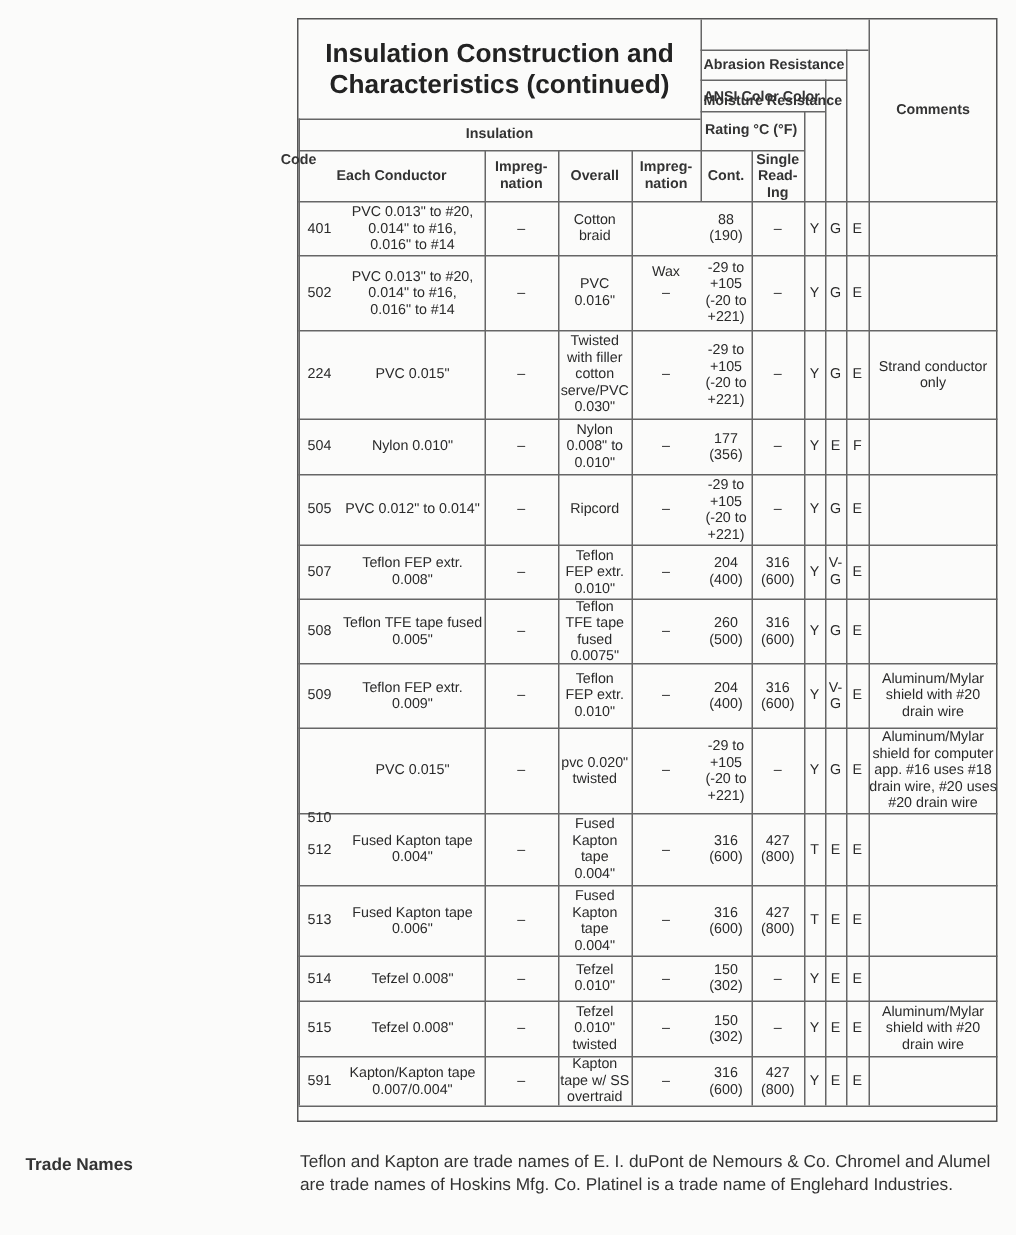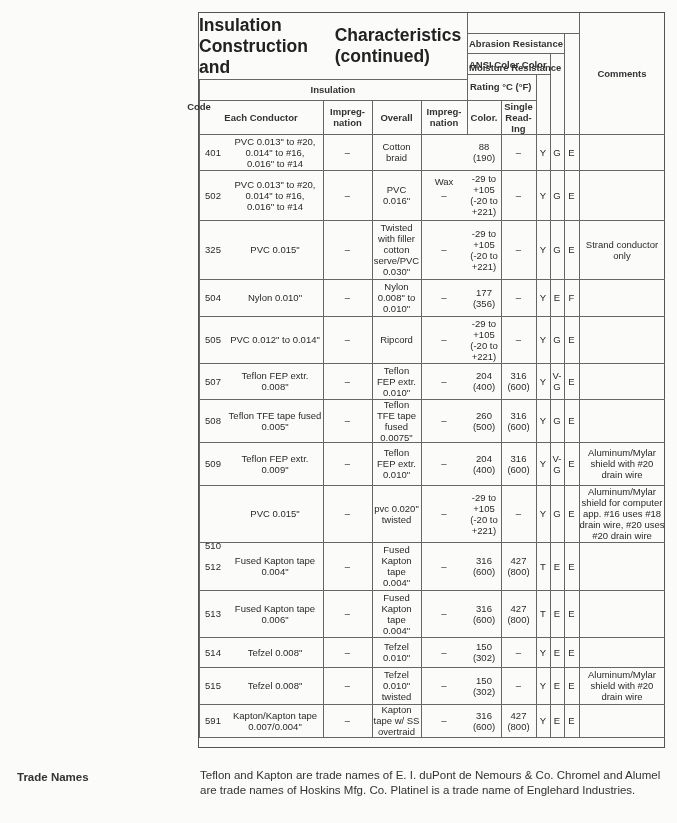--- a/index.html
+++ b/index.html
@@ -5,21 +5,21 @@
   html, body { margin: 0; padding: 0; }
   body {
     width: 677px; height: 823px; background: #fbfbfa; position: relative; overflow: hidden;
     font-family: "Liberation Sans", sans-serif; color: #2a2a2a;
   }
   .page-table { position: absolute; left: 198px; top: 12px; width: 467px; height: 736px; border: 1px solid #555; box-sizing: border-box; }
   .ln { position: absolute; background: #666; }
   .h { height: 1px; }
   .v { width: 1px; }
   .txt { position: absolute; display: flex; align-items: center; justify-content: center; text-align: center; font-size: 9.5px; line-height: 11px; }
-  .title { position: absolute; left: 0; top: 0; width: 268px; height: 66px; display: flex; flex-direction: row; justify-content: center; align-items: center; font-weight: bold; font-size: 17.5px; line-height: 21px; color: #222; }
+  .title { position: absolute; left: 0; top: 0; width: 268px; height: 66px; display: flex; flex-direction: column; justify-content: center; align-items: center; font-weight: bold; font-size: 17.5px; line-height: 21px; color: #222; }
   .hdr { font-weight: bold; font-size: 9.5px; color: #333; }
   .stair { position: absolute; font-weight: bold; font-size: 9.5px; color: #333; white-space: nowrap; }
   .legend { position: absolute; left: 6px; top: 724px; font-size: 9.5px; color: #333; white-space: nowrap; }
   .trade-label { position: absolute; left: 17px; top: 771px; font-size: 11.5px; font-weight: bold; color: #333; }
   .trade-text { position: absolute; left: 200px; top: 768px; width: 470px; font-size: 11.5px; line-height: 15px; color: #333; }
 </style>
 </head>
 <body>
 
 <div class="page-table" id="tbl">
@@ -49,21 +49,21 @@
     <div class="stair" style="left: 271px; top: 68px;">Rating °C (°F)</div>
     <div class="txt hdr" style="left: 380px; top: 0px; width: 86px; height: 121px; white-space: pre-line;">Comments</div>
     <div class="txt hdr" style="left: 0px; top: 66px; width: 0px; height: 55px; white-space: pre-line;">Code</div>
     <div class="txt hdr" style="left: 0px; top: 66px; width: 268px; height: 21px; white-space: pre-line;">Insulation</div>
     <div class="txt hdr" style="left: 0px; top: 87px; width: 124px; height: 34px; white-space: pre-line;">Each Conductor</div>
     <div class="txt hdr" style="left: 124px; top: 87px; width: 49px; height: 34px; white-space: pre-line;">Impreg-
 nation</div>
     <div class="txt hdr" style="left: 173px; top: 87px; width: 49px; height: 34px; white-space: pre-line; text-align: right;">Overall</div>
     <div class="txt hdr" style="left: 222px; top: 87px; width: 46px; height: 34px; white-space: pre-line;">Impreg-
 nation</div>
-    <div class="txt hdr" style="left: 268px; top: 87px; width: 34px; height: 34px; white-space: pre-line;">Color.</div>
+    <div class="txt hdr" style="left: 268px; top: 87px; width: 34px; height: 34px; white-space: pre-line;">Cont.</div>
     <div class="txt hdr" style="left: 302px; top: 87px; width: 35px; height: 34px; white-space: pre-line;">Single
 Read-
 Ing</div>
     <div class="ln h" style="left: 0px; top: 157px; width: 466px; height: 1px;"></div>
     <div class="txt" style="left: 0px; top: 121px; width: 28px; height: 36px; white-space: pre-line;">401</div>
     <div class="txt" style="left: 28px; top: 121px; width: 96px; height: 36px; white-space: pre-line;">PVC 0.013" to #20,
 0.014" to #16,
 0.016" to #14</div>
     <div class="txt" style="left: 124px; top: 121px; width: 49px; height: 36px; white-space: pre-line;">–</div>
     <div class="txt" style="left: 173px; top: 121px; width: 49px; height: 36px; white-space: pre-line;">Cotton
@@ -88,21 +88,21 @@
     <div class="txt" style="left: 268px; top: 157px; width: 34px; height: 50px; white-space: pre-line;">-29 to
 +105
 (-20 to
 +221)</div>
     <div class="txt" style="left: 302px; top: 157px; width: 35px; height: 50px; white-space: pre-line;">–</div>
     <div class="txt" style="left: 337px; top: 157px; width: 14px; height: 50px; white-space: pre-line;">Y</div>
     <div class="txt" style="left: 351px; top: 157px; width: 14px; height: 50px; white-space: pre-line;">G</div>
     <div class="txt" style="left: 365px; top: 157px; width: 15px; height: 50px; white-space: pre-line;">E</div>
     <div class="txt" style="left: 380px; top: 157px; width: 86px; height: 50px; white-space: pre-line;"></div>
     <div class="ln h" style="left: 0px; top: 266px; width: 466px; height: 1px;"></div>
-    <div class="txt" style="left: 0px; top: 207px; width: 28px; height: 59px; white-space: pre-line;">325</div>
+    <div class="txt" style="left: 0px; top: 207px; width: 28px; height: 59px; white-space: pre-line;">224</div>
     <div class="txt" style="left: 28px; top: 207px; width: 96px; height: 59px; white-space: pre-line;">PVC 0.015"</div>
     <div class="txt" style="left: 124px; top: 207px; width: 49px; height: 59px; white-space: pre-line;">–</div>
     <div class="txt" style="left: 173px; top: 207px; width: 49px; height: 59px; white-space: pre-line;">Twisted
 with filler
 cotton
 serve/PVC
 0.030"</div>
     <div class="txt" style="left: 222px; top: 207px; width: 46px; height: 59px; white-space: pre-line;">–</div>
     <div class="txt" style="left: 268px; top: 207px; width: 34px; height: 59px; white-space: pre-line;">-29 to
 +105

